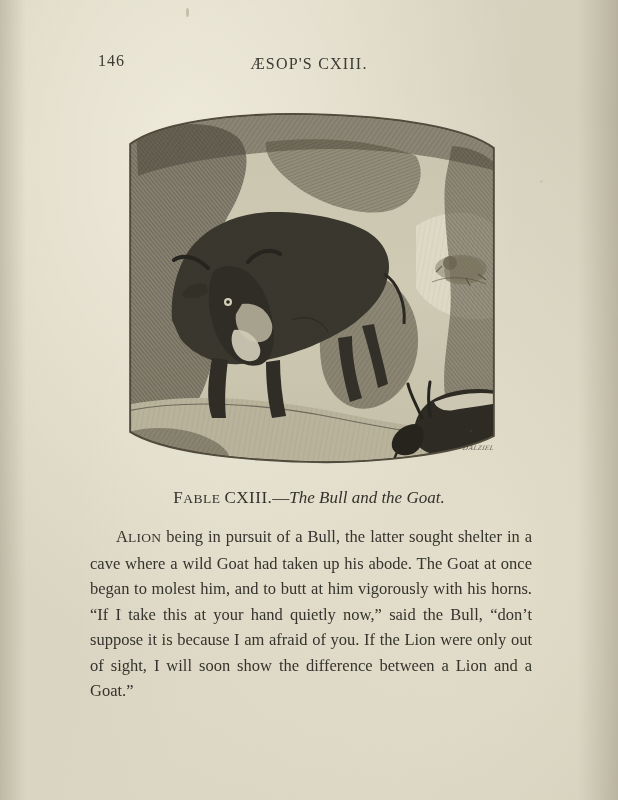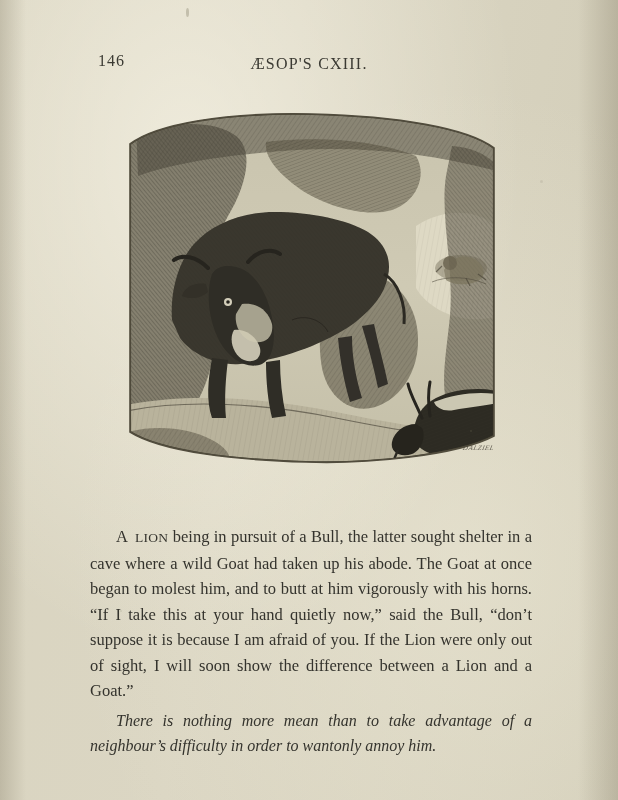--- a/index.html
+++ b/index.html
@@ -125,21 +125,20 @@
     color: #34332d;
     text-align: justify;
   }
   .body-text p {
     margin: 0;
     text-indent: 26px;
   }
   .body-text .sc {
     font-size: 13.5px;
     letter-spacing: 0.3px;
-    margin-left: 7px;
   }
   .moral {
     position: absolute;
     top: 708px;
     left: 6px;
     width: 442px;
     font-size: 16px;
     line-height: 25px;
     font-style: italic;
     color: #34332d;
@@ -279,28 +278,28 @@
           <path d="M0,330 C30,318 70,320 96,334 C116,344 120,360 104,362 L0,362 Z" fill="#5a5444" opacity="0.5"></path>
           <path d="M0,330 C30,318 70,320 96,334 C116,344 120,360 104,362 L0,362 Z" fill="url(#hatchA)" opacity="0.55"></path>
 
           <path d="M14,38 C40,18 110,6 196,8 C282,10 352,22 378,42 L378,330 C340,350 250,358 190,356 C120,354 46,346 14,326 Z" fill="none" stroke="#474334" stroke-width="2.2"></path>
         </g>
         <path d="M14,38 C40,18 110,6 196,8 C282,10 352,22 378,42 L378,330 C340,350 250,358 190,356 C120,354 46,346 14,326 Z" fill="none" stroke="#514c3d" stroke-width="1.6"></path>
       </svg>
       <div class="artist-sig">DALZIEL</div>
     </div>
 
+    <div class="fable-title">
+      <span class="label"><span>F</span><span class="small-caps">ABLE </span><span>CXIII.</span></span><span>—</span><span class="title-text">The Bull and the Goat.</span>
+    </div>
 
     <div class="body-text">
       <p><span>A</span><span class="sc">LION</span><span> being in pursuit of a Bull, the latter sought shelter in a cave where a wild Goat had taken up his abode.   The Goat at once began to molest him, and to butt at him vigorously with his horns.   “If I take this at your hand quietly now,” said the Bull, “don’t suppose it is because I am afraid of you.   If the Lion were only out of sight, I will soon show the difference between a Lion and a Goat.”</span></p>
     </div>
 
-    <div class="moral">
-      <p>There is nothing more mean than to take advantage of a neighbour’s difficulty in order to wantonly annoy him.</p>
-    </div>
 
   </div>
 
   <div class="speck" style="left:186px;top:8px;width:3px;height:9px;"></div>
   <div class="speck" style="left:470px;top:430px;width:2px;height:2px;"></div>
   <div class="speck" style="left:120px;top:610px;width:2px;height:2px;opacity:0.5;"></div>
   <div class="speck" style="left:540px;top:180px;width:3px;height:3px;opacity:0.4;"></div>
 
 </div>
 

